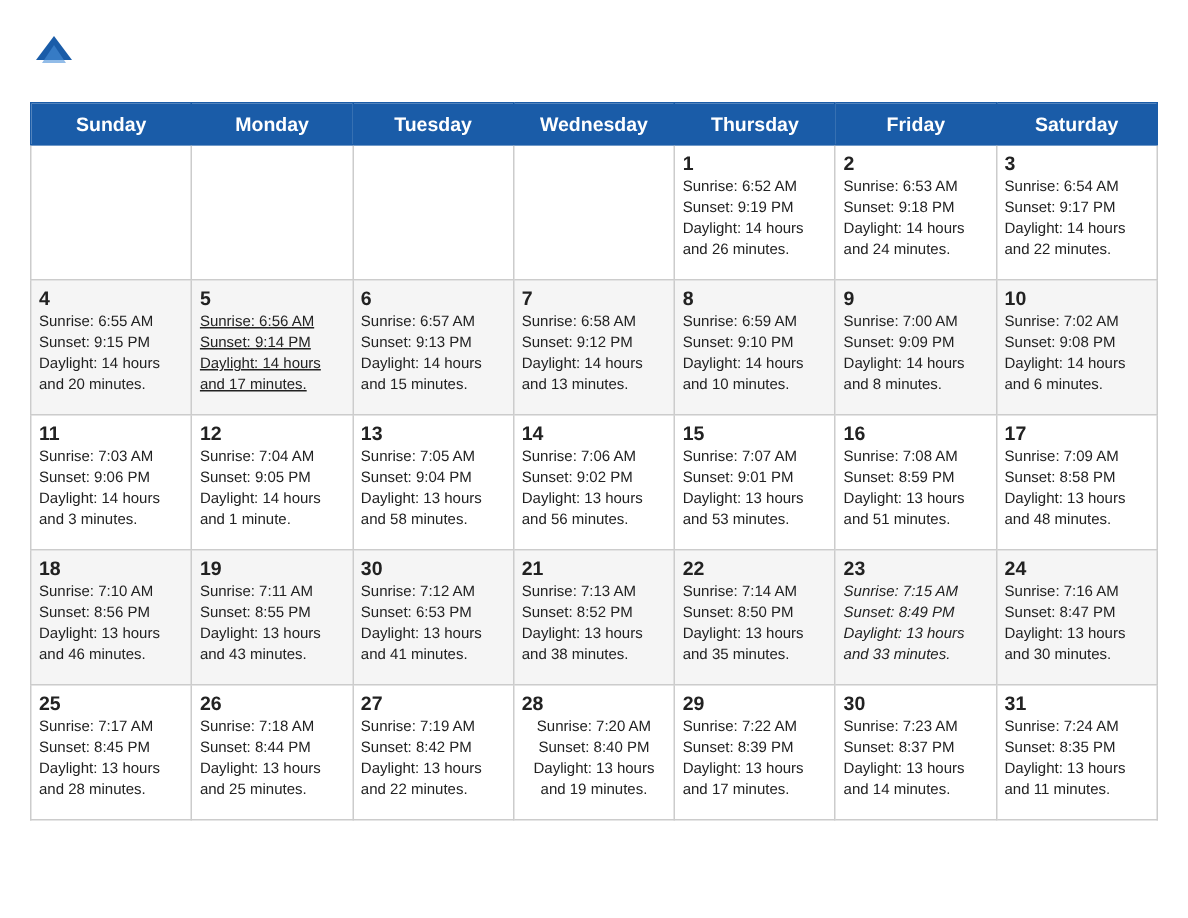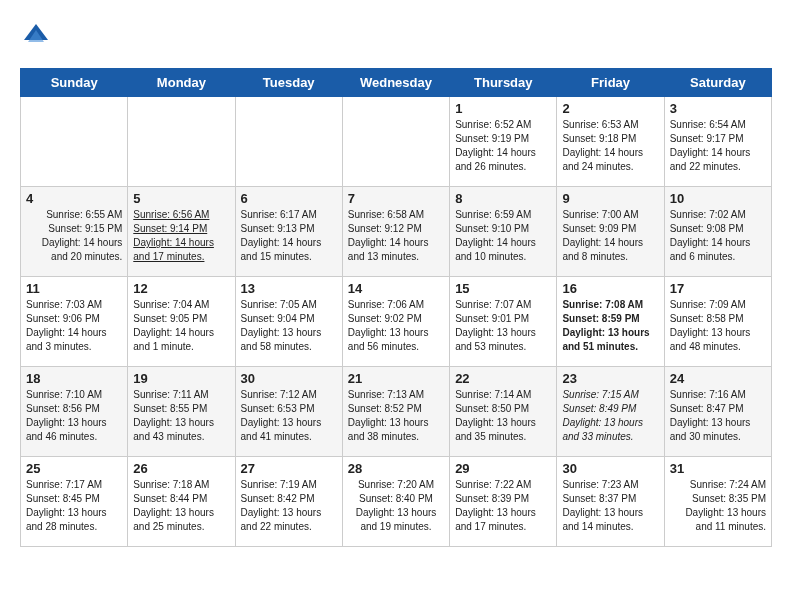--- a/index.html
+++ b/index.html
@@ -151,35 +151,35 @@
           <span class="day-number">3</span>
           <div class="day-info" style="white-space: pre-line;">Sunrise: 6:54 AM
 Sunset: 9:17 PM
 Daylight: 14 hours
 and 22 minutes.</div>
         </td>
       </tr>
       <tr>
         <td>
           <span class="day-number">4</span>
-          <div class="day-info" style="white-space: pre-line; text-align: right;">Sunrise: 6:55 AM
+          <div class="day-info" style="white-space: pre-line;">Sunrise: 6:55 AM
 Sunset: 9:15 PM
 Daylight: 14 hours
 and 20 minutes.</div>
         </td>
         <td>
           <span class="day-number">5</span>
           <div class="day-info" style="white-space: pre-line; text-decoration: underline;">Sunrise: 6:56 AM
 Sunset: 9:14 PM
 Daylight: 14 hours
 and 17 minutes.</div>
         </td>
         <td>
           <span class="day-number">6</span>
-          <div class="day-info" style="white-space: pre-line;">Sunrise: 6:17 AM
+          <div class="day-info" style="white-space: pre-line;">Sunrise: 6:57 AM
 Sunset: 9:13 PM
 Daylight: 14 hours
 and 15 minutes.</div>
         </td>
         <td>
           <span class="day-number">7</span>
           <div class="day-info" style="white-space: pre-line;">Sunrise: 6:58 AM
 Sunset: 9:12 PM
 Daylight: 14 hours
 and 13 minutes.</div>
@@ -237,21 +237,21 @@
         </td>
         <td>
           <span class="day-number">15</span>
           <div class="day-info" style="white-space: pre-line;">Sunrise: 7:07 AM
 Sunset: 9:01 PM
 Daylight: 13 hours
 and 53 minutes.</div>
         </td>
         <td>
           <span class="day-number">16</span>
-          <div class="day-info" style="white-space: pre-line; font-weight: bold;">Sunrise: 7:08 AM
+          <div class="day-info" style="white-space: pre-line;">Sunrise: 7:08 AM
 Sunset: 8:59 PM
 Daylight: 13 hours
 and 51 minutes.</div>
         </td>
         <td>
           <span class="day-number">17</span>
           <div class="day-info" style="white-space: pre-line;">Sunrise: 7:09 AM
 Sunset: 8:58 PM
 Daylight: 13 hours
 and 48 minutes.</div>
@@ -346,20 +346,20 @@
         </td>
         <td>
           <span class="day-number">30</span>
           <div class="day-info" style="white-space: pre-line;">Sunrise: 7:23 AM
 Sunset: 8:37 PM
 Daylight: 13 hours
 and 14 minutes.</div>
         </td>
         <td>
           <span class="day-number">31</span>
-          <div class="day-info" style="white-space: pre-line; text-align: right;">Sunrise: 7:24 AM
+          <div class="day-info" style="white-space: pre-line;">Sunrise: 7:24 AM
 Sunset: 8:35 PM
 Daylight: 13 hours
 and 11 minutes.</div>
         </td>
       </tr>
     </tbody>
 </table>
 
 </body></html>

